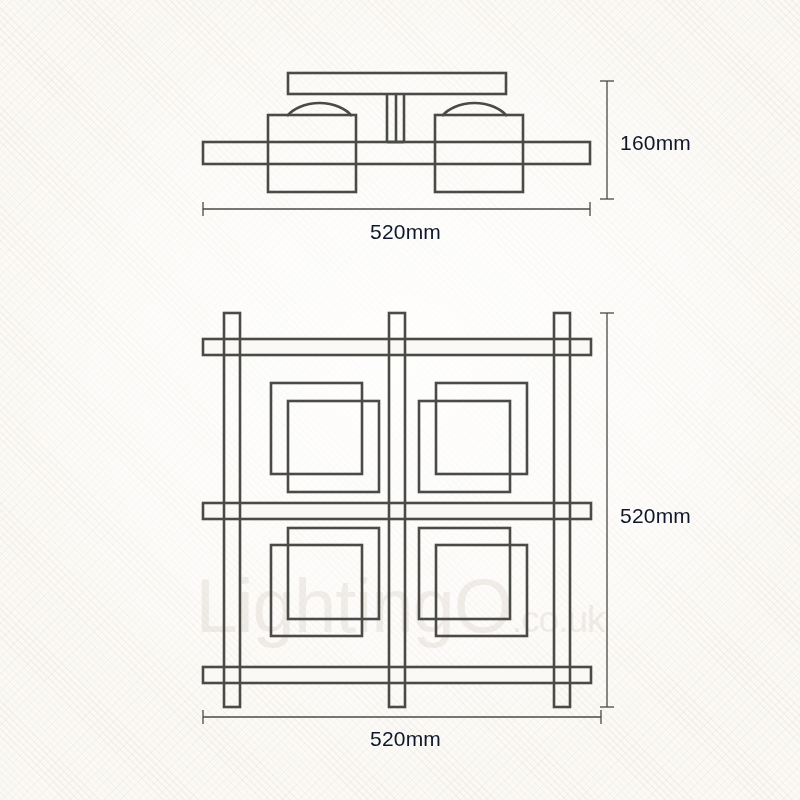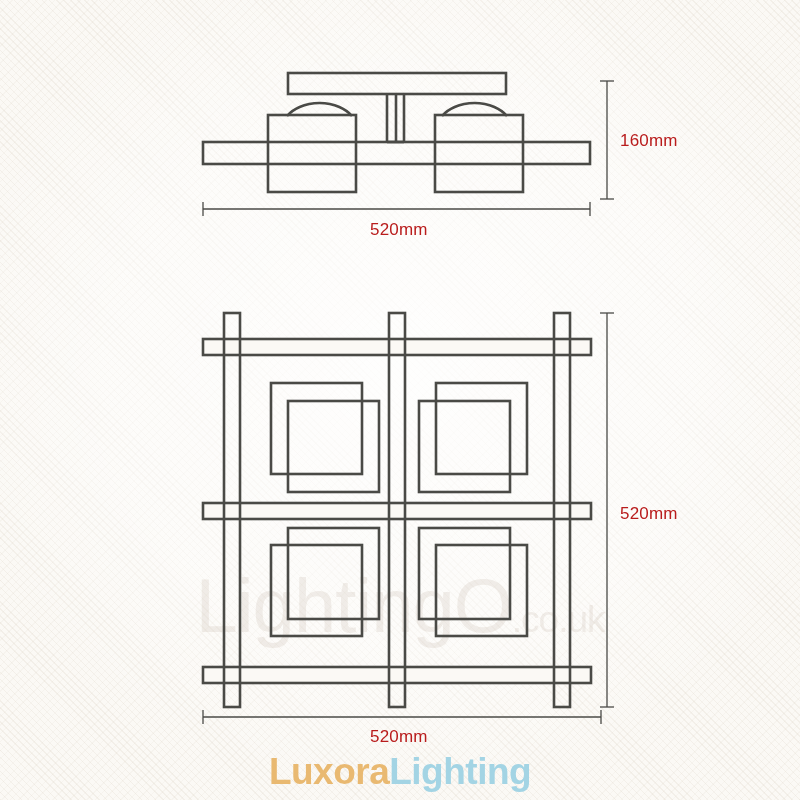--- a/index.html
+++ b/index.html
@@ -93,22 +93,22 @@
     line-height: 1;
     white-space: nowrap;
     user-select: none;
   }
   #brand-logo .logo-luxora   { color: #e9b971; }
   #brand-logo .logo-lighting { color: #a3d4e4; }
 
   
   .dim-text {
     position: absolute;
-    font-size: 17px;
-    color: #b91c1c;
+    font-size: 21px;
+    color: #0f172a;
     white-space: nowrap;
     letter-spacing: 0.2px;
   }
   #dim-label-side-height   { left: 620px; top: 131px; }
   #dim-label-side-width    { left: 370px; top: 220px; }
   #dim-label-plan-height   { left: 620px; top: 504px; }
   #dim-label-plan-width    { left: 370px; top: 727px; }
 </style>
 </head>
 <body>
@@ -216,15 +216,14 @@
   </svg>
 
   <div class="dim-text" id="dim-label-side-height">160mm</div>
 
   <div class="dim-text" id="dim-label-side-width">520mm</div>
 
   <div class="dim-text" id="dim-label-plan-height">520mm</div>
 
   <div class="dim-text" id="dim-label-plan-width">520mm</div>
 
-  <div id="brand-logo"><span class="logo-luxora">Luxora</span><span class="logo-lighting">Lighting</span></div>
 
 </div>
 
 </body></html>

